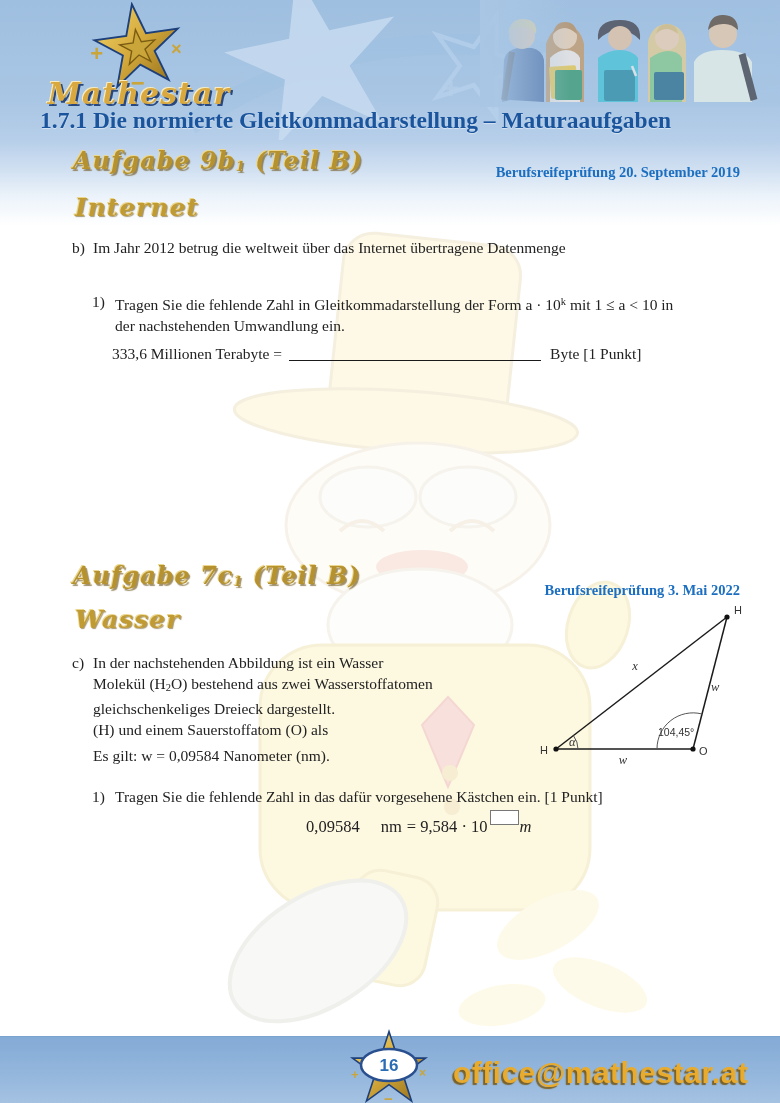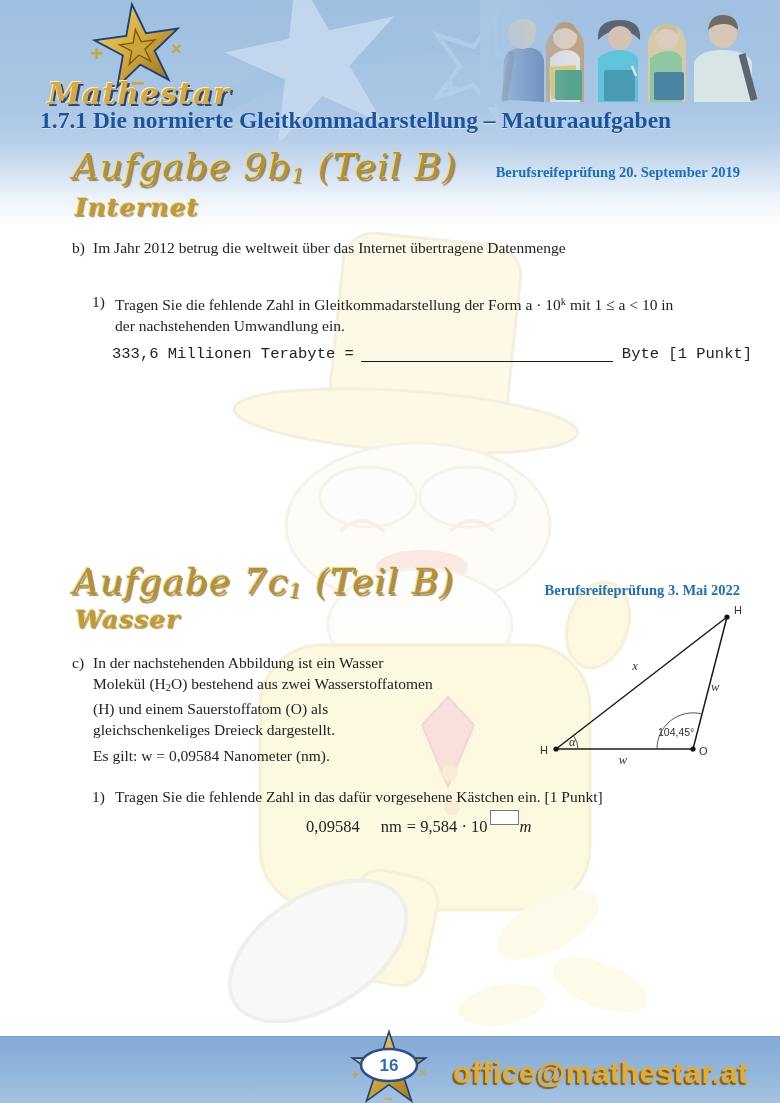--- a/index.html
+++ b/index.html
@@ -24,21 +24,21 @@
     text-shadow:-1px -1px 0 #f8ecc0, 2px 2px 0 #27477e;
   }
   .page-title {
     position:absolute; left:40px; top:107px; width:720px;
     font-weight:bold; font-size:23.5px; color:#1a549c;
     text-shadow:0 1px 1px rgba(255,255,255,0.5);
   }
   
   .task-heading {
     position:absolute; font-family:"DejaVu Serif", serif; font-style:italic;
-    font-weight:normal; font-size:36px; color:#b5922f; letter-spacing:1px;
+    font-weight:bold; font-size:24px; color:#b5922f; letter-spacing:1px;
     text-shadow:-1px -1px 0 #ecd78f, 1.5px 1.5px 1px rgba(110,85,25,0.65);
     white-space:nowrap; z-index:3;
   }
   .task-heading .hsub { font-size:0.55em; vertical-align:-0.18em; }
   .task-subtitle {
     position:absolute; font-family:"DejaVu Serif", serif; font-style:italic;
     font-weight:bold; font-size:25px; color:#c09a33; letter-spacing:1px;
     text-shadow:-1px -1px 0 #ecd78f, 1px 1px 1px rgba(110,85,25,0.6); z-index:3;
   }
   .exam-ref {
@@ -46,23 +46,22 @@
     color:#1c6fc0; z-index:3; white-space:nowrap;
   }
   
   .para { position:absolute; font-size:15.5px; line-height:21px; z-index:3; display:flex; }
   .para .lbl { flex:none; width:21px; }
   .q-row  { position:absolute; font-size:15.5px; line-height:21px; z-index:3; display:flex; }
   .q-row .lbl { flex:none; width:23px; }
   sup.k { font-size:0.68em; vertical-align:0.45em; }
   sub.s { font-size:0.68em; vertical-align:-0.2em; }
   .fill-row {
-    position:absolute; font-size:15.5px; z-index:3; display:flex; align-items:center;
+    position:absolute; font-size:15.5px; z-index:3; display:flex; align-items:flex-start;
     white-space:nowrap;
-    font-family:Liberation Mono, monospace;
   }
   .blank {
     display:inline-block; width:252px; height:15px;
     border-bottom:1.6px solid #1a1a1a; margin:0 9px 1px 7px;
   }
   .given-line { position:absolute; font-size:15.5px; z-index:3; }
   .eq2 {
     position:absolute; font-size:16.5px; z-index:3; white-space:nowrap;
   }
   .eq2 .unit { margin-left:21px; }
@@ -230,22 +229,22 @@
     <span>Aufgabe 7c</span><span class="hsub">1</span><span> (Teil B)</span>
   </div>
   <div class="task-subtitle" style="left:75px; top:605px;">Wasser</div>
   <div class="exam-ref" style="top:582px;">Berufsreifeprüfung 3. Mai 2022</div>
 
   <div class="para" style="left:72px; top:652px; width:450px;">
     <span class="lbl">c)</span>
     <span class="lines">
       <div>In der nachstehenden Abbildung ist ein Wasser</div>
       <div><span>Molekül (H</span><sub class="s">2</sub><span>O) bestehend aus zwei Wasserstoffatomen</span></div>
+      <div>gleichschenkeliges Dreieck dargestellt.</div>
       <div>(H) und einem Sauerstoffatom (O) als</div>
-      <div>gleichschenkeliges Dreieck dargestellt.</div>
     </span>
   </div>
 
   <div class="given-line" style="left:93px; top:747px;">Es gilt: w = 0,09584 Nanometer (nm).</div>
 
   <div class="q-row" style="left:92px; top:786px; width:660px;">
     <span class="lbl">1)</span>
     <span>Tragen Sie die fehlende Zahl in das dafür vorgesehene Kästchen ein. [1 Punkt]</span>
   </div>
 

